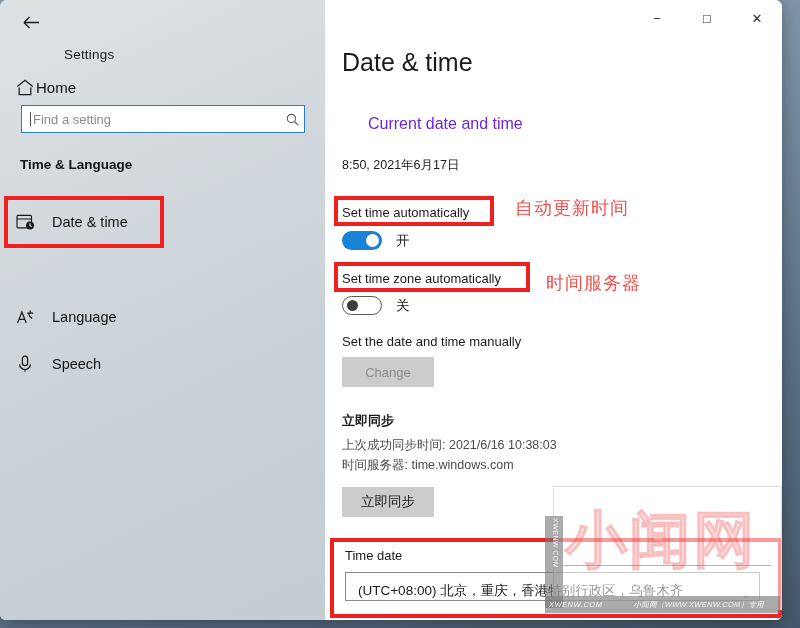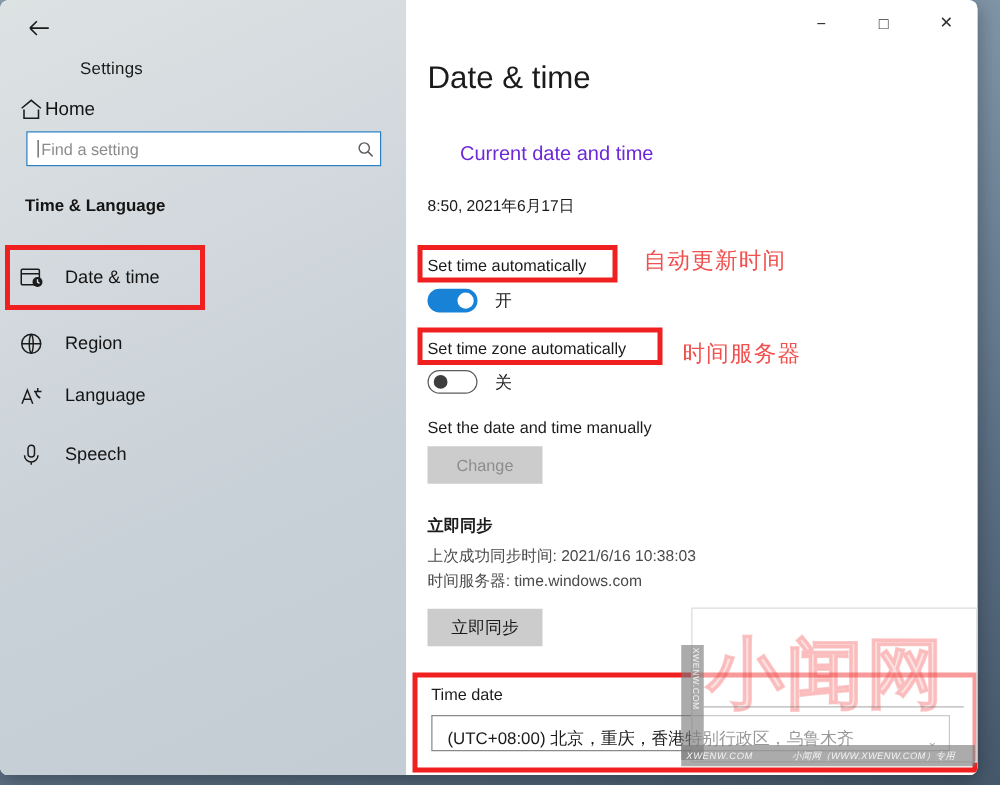--- a/index.html
+++ b/index.html
@@ -167,29 +167,20 @@
         <svg width="19" height="18" viewBox="0 0 19 18" fill="none" stroke="#1b1b1b" stroke-width="1.2">
           <rect x="1" y="2.4" width="14.5" height="12.4" rx="1"></rect>
           <path d="M1 6h14.5"></path>
           <circle cx="14" cy="12.6" r="4" fill="#1b1b1b" stroke="none"></circle>
           <path d="M14 10.3v2.4l1.6 1" stroke="#dfe4e8" stroke-width="1.1"></path>
         </svg>
       </span>
       <span class="lbl">Date &amp; time</span>
     </div>
 
-    <div class="nav-item" style="top:255px">
-      <span class="ico">
-        <svg width="18" height="18" viewBox="0 0 18 18" fill="none" stroke="#1b1b1b" stroke-width="1.2">
-          <circle cx="9" cy="9" r="7.6"></circle>
-            <path d="M1.4 9h15.2M9 1.4c2.1 2.2 2.1 12.9 0 15.2M9 1.4c-2.1 2.2-2.1 12.9 0 15.2"></path>
-        </svg>
-      </span>
-      <span class="lbl">Region</span>
-    </div>
 
     <div class="nav-item" style="top:344px">
       <span class="ico">
         <svg width="16" height="18" viewBox="0 0 16 18" fill="none" stroke="#1b1b1b" stroke-width="1.2">
           <rect x="5.4" y="1.2" width="5.2" height="9.4" rx="2.6"></rect>
           <path d="M2.6 9.2a5.4 5.4 0 0 0 10.8 0M8 14.6v2.2"></path>
         </svg>
       </span>
       <span class="lbl">Speech</span>
     </div>

